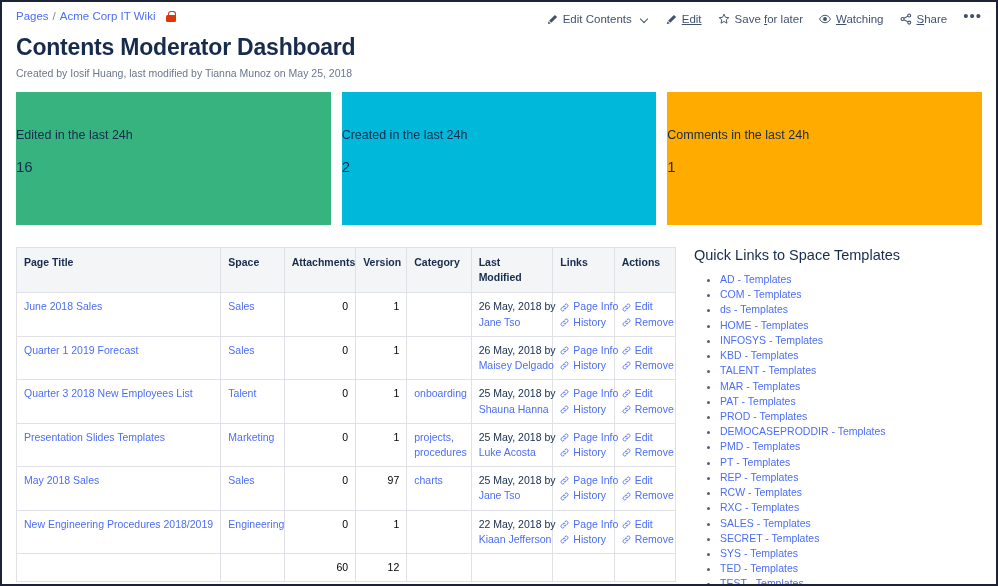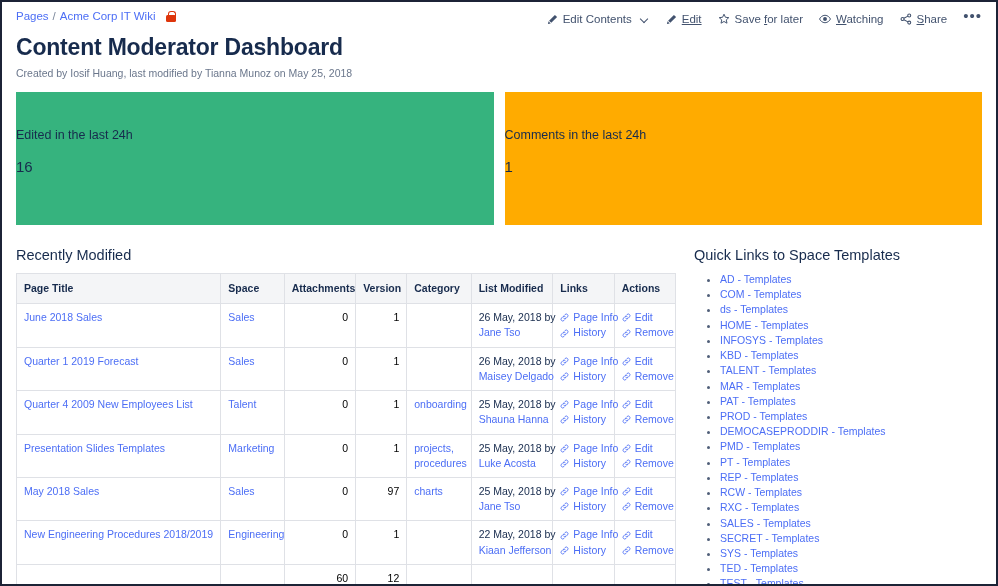--- a/index.html
+++ b/index.html
@@ -288,48 +288,51 @@
           <circle cx="3.4" cy="8" r="2" fill="none" stroke="#42526e" stroke-width="1.4"></circle>
           <path d="M5.2 7L10.6 4.2M5.2 9l5.4 2.8" stroke="#42526e" stroke-width="1.4" fill="none"></path>
         </svg>
         <span class="lbl"><u>S</u>hare</span>
       </div>
 
       <div class="ellipsis">•••</div>
     </div>
   </div>
 
-  <div class="page-title">Content Moderator Dashboard</div>
+  <div class="page-title">Contents Moderator Dashboard</div>
   <div class="page-meta">Created by Iosif Huang, last modified by Tianna Munoz on May 25, 2018</div>
 
   <div class="cards">
     <div class="card" style="background:#36b37e">
       <div class="card-label">Edited in the last 24h</div>
       <div class="card-value">16</div>
+    </div>
+    <div class="card" style="background:#00b8d9">
+      <div class="card-label">Created in the last 24h</div>
+      <div class="card-value">2</div>
     </div>
     <div class="card" style="background:#ffab00">
       <div class="card-label">Comments in the last 24h</div>
       <div class="card-value">1</div>
     </div>
   </div>
 
   <div class="body-cols">
 
     <div class="col-left">
-      <div class="section-title">Recently Modified</div>
 
       <table class="rm">
         <thead>
           <tr>
             <th style="width:200px">Page Title</th>
             <th style="width:62px">Space</th>
             <th class="num" style="width:70px">Attachments</th>
             <th class="num" style="width:50px">Version</th>
             <th style="width:63px">Category</th>
-            <th style="width:80px">List Modified</th>
+            <th style="width:80px">Last Modified</th>
             <th style="width:60px">Links</th>
             <th style="width:60px">Actions</th>
           </tr>
         </thead>
         <tbody id="rm-body">
             <tr>
               <td class="c-title"><span class="lnk">June 2018 Sales</span></td>
               <td class="c-space"><span class="lnk">Sales</span></td>
               <td class="c-att num">0</td>
               <td class="c-ver num">1</td>
@@ -408,21 +411,21 @@
                 <div class="link-line">
                   <svg class="chain" width="9" height="9" viewBox="0 0 16 16">
                     <path d="M6.6 9.4a3 3 0 0 0 4.3 0l2.4-2.4a3 3 0 1 0-4.3-4.3L7.8 3.9" fill="none" stroke="#4c6ef5" stroke-width="1.5" stroke-linecap="round"></path>
                     <path d="M9.4 6.6a3 3 0 0 0-4.3 0L2.7 9a3 3 0 1 0 4.3 4.3l1.2-1.2" fill="none" stroke="#4c6ef5" stroke-width="1.5" stroke-linecap="round"></path>
                   </svg>
                   <span class="lnk">Remove</span>
                 </div>
               </td>
             </tr>
             <tr>
-              <td class="c-title"><span class="lnk">Quarter 4 2009 New Employees List</span></td>
+              <td class="c-title"><span class="lnk">Quarter 3 2018 New Employees List</span></td>
               <td class="c-space"><span class="lnk">Talent</span></td>
               <td class="c-att num">0</td>
               <td class="c-ver num">1</td>
               <td class="c-cat"><span class="lnk">onboarding</span></td>
               <td class="c-mod">
                 <div class="mod-date">25 May, 2018 by</div>
                 <div class="lnk cell-line">Shauna Hanna</div>
               </td>
               <td class="c-links">
                 <div class="link-line">

